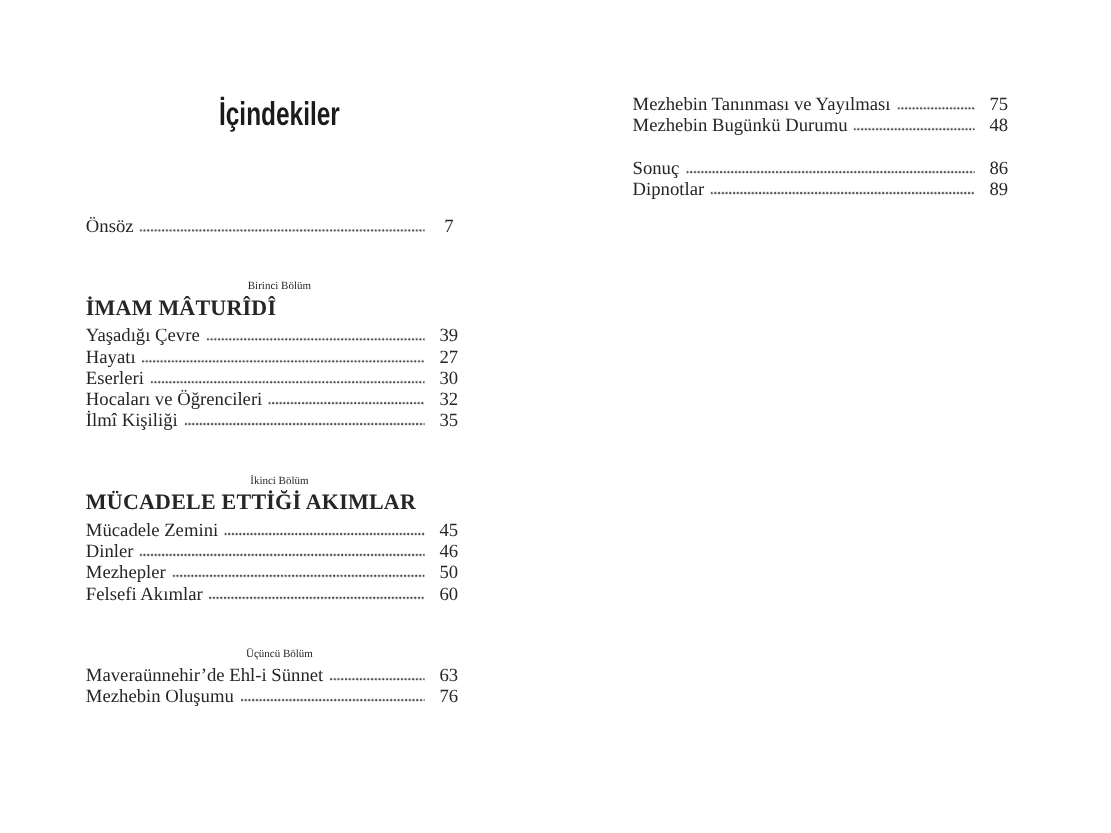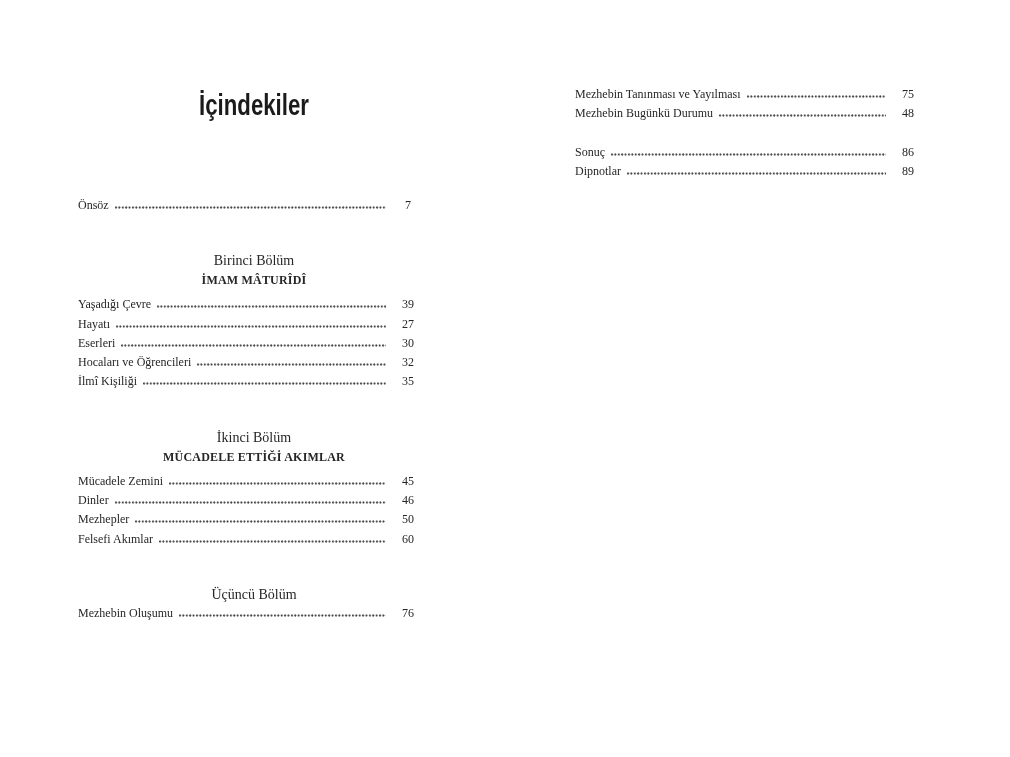--- a/index.html
+++ b/index.html
@@ -28,21 +28,21 @@
     transform: scaleX(0.74);
     transform-origin: 50% 50%;
     margin-bottom: 74px;
     letter-spacing: 0px;
     white-space: nowrap;
   }
 
   .row {
     display: flex;
     align-items: baseline;
-    font-size: 12px;
+    font-size: 17px;
     line-height: 19.3px;
     white-space: nowrap;
   }
   .lbl { flex: 0 0 auto; }
   .dots {
     flex: 1 1 auto;
     height: 3px;
     margin: 0 0 0 6px;
     background-image: radial-gradient(circle at 1px 1.5px, #4a4a4a 0.9px, rgba(0,0,0,0) 1.3px);
     background-size: 3.4px 3px;
@@ -51,27 +51,27 @@
   }
   .pg {
     flex: 0 0 44px;
     width: 44px;
     text-align: center;
   }
 
   .section { margin-top: 36px; }
   .section-subtitle {
     text-align: center;
-    font-size: 14px;
+    font-size: 10px;
     line-height: 19px;
   }
   .section-heading {
-    text-align: center;
+    text-align: left;
     font-weight: bold;
-    font-size: 12px;
+    font-size: 20px;
     line-height: 20px;
     margin-bottom: 5px;
     letter-spacing: 0.2px;
   }
   .group + .group { margin-top: 19px; }
 </style>
 </head>
 <body>
 
 <main>
@@ -139,20 +139,25 @@
         <span class="lbl">Felsefi Akımlar</span>
         <span class="dots"></span>
         <span class="pg">60</span>
       </div>
     </div>
 
     <div class="section">
       <div class="section-subtitle">Üçüncü Bölüm</div>
 
       <div class="row">
+        <span class="lbl">Maveraünnehir’de Ehl-i Sünnet</span>
+        <span class="dots"></span>
+        <span class="pg">63</span>
+      </div>
+      <div class="row">
         <span class="lbl">Mezhebin Oluşumu</span>
         <span class="dots"></span>
         <span class="pg">76</span>
       </div>
     </div>
   </section>
 
   <section class="col right">
     <div class="group">
       <div class="row">

